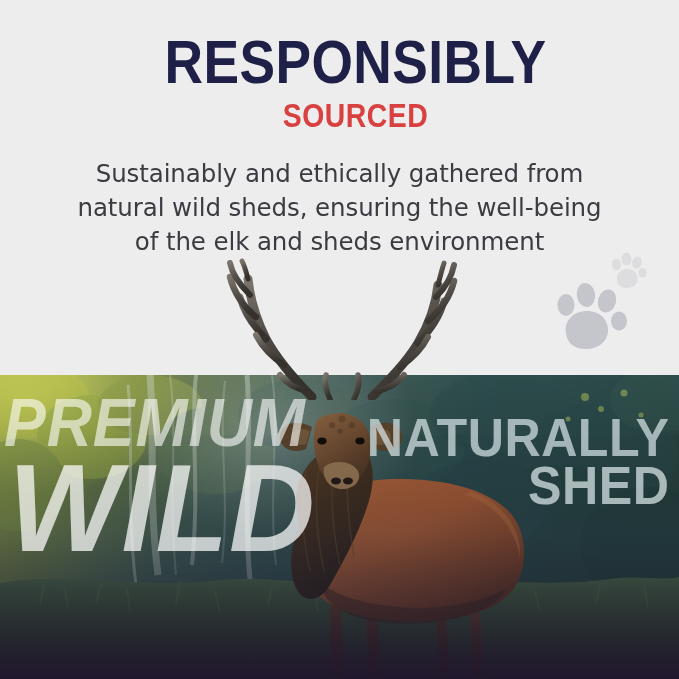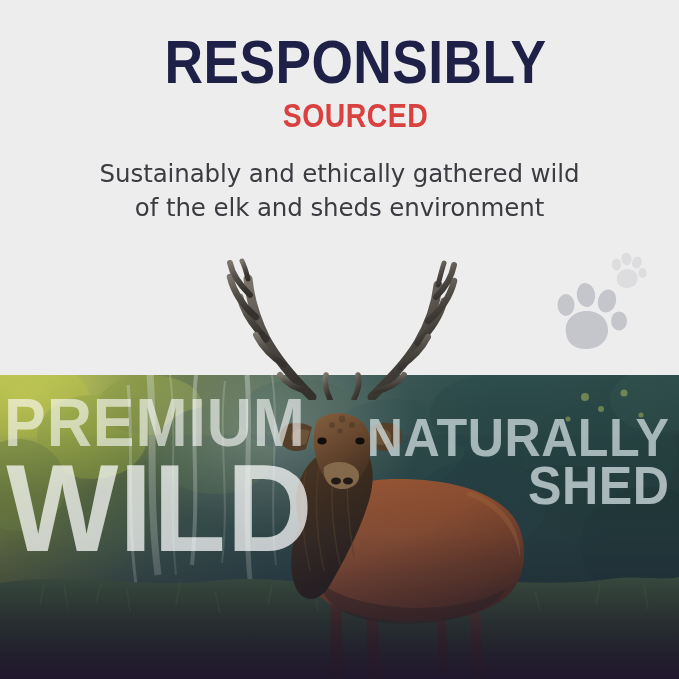--- a/index.html
+++ b/index.html
@@ -126,21 +126,22 @@
     font-family: "Liberation Sans Narrow", "Liberation Sans", sans-serif;
     font-weight: 700;
     line-height: 0.94;
     white-space: nowrap;
     pointer-events: none;
   }
 
   .mark-left {
     left: 4px;
     top: 391px;
-    text-align: center;
+    text-align: right;
+    font-style: italic;
   }
   .mark-left .l1 {
     display: block;
     font-size: 68px;
     color: rgba(255,255,255,0.60);
     transform: scaleX(0.92);
     transform-origin: left top;
     letter-spacing: 1px;
   }
   .mark-left .l2 {
@@ -415,21 +416,22 @@
   </div>
 
   <div class="info-panel">
 
     <div class="headline-wrap">
       <span class="headline-main">RESPONSIBLY</span>
       <span class="headline-sub">SOURCED</span>
     </div>
 
     <div class="body-copy">
-      <span class="ln">Sustainably and ethically gathered wild</span>
+      <span class="ln">Sustainably and ethically gathered from</span>
+      <span class="ln">natural wild sheds, ensuring the well-being</span>
       <span class="ln">of the elk and sheds environment</span>
     </div>
 
     <svg class="paw paw-small" viewBox="0 0 40 40" xmlns="http://www.w3.org/2000/svg">
       <g fill="#dddddf">
         <ellipse cx="8.5" cy="13.5" rx="4.6" ry="6"></ellipse>
         <ellipse cx="18.5" cy="8" rx="5" ry="6.4" transform="rotate(-8 18.5 8)"></ellipse>
         <ellipse cx="29" cy="11.5" rx="4.8" ry="6.2" transform="rotate(16 29 11.5)"></ellipse>
         <ellipse cx="34.5" cy="22" rx="4.2" ry="5"></ellipse>
         <path d="M9 29.5 C8 22.5 13 18 19.5 18 C26 18 30.5 22.5 29.5 29

